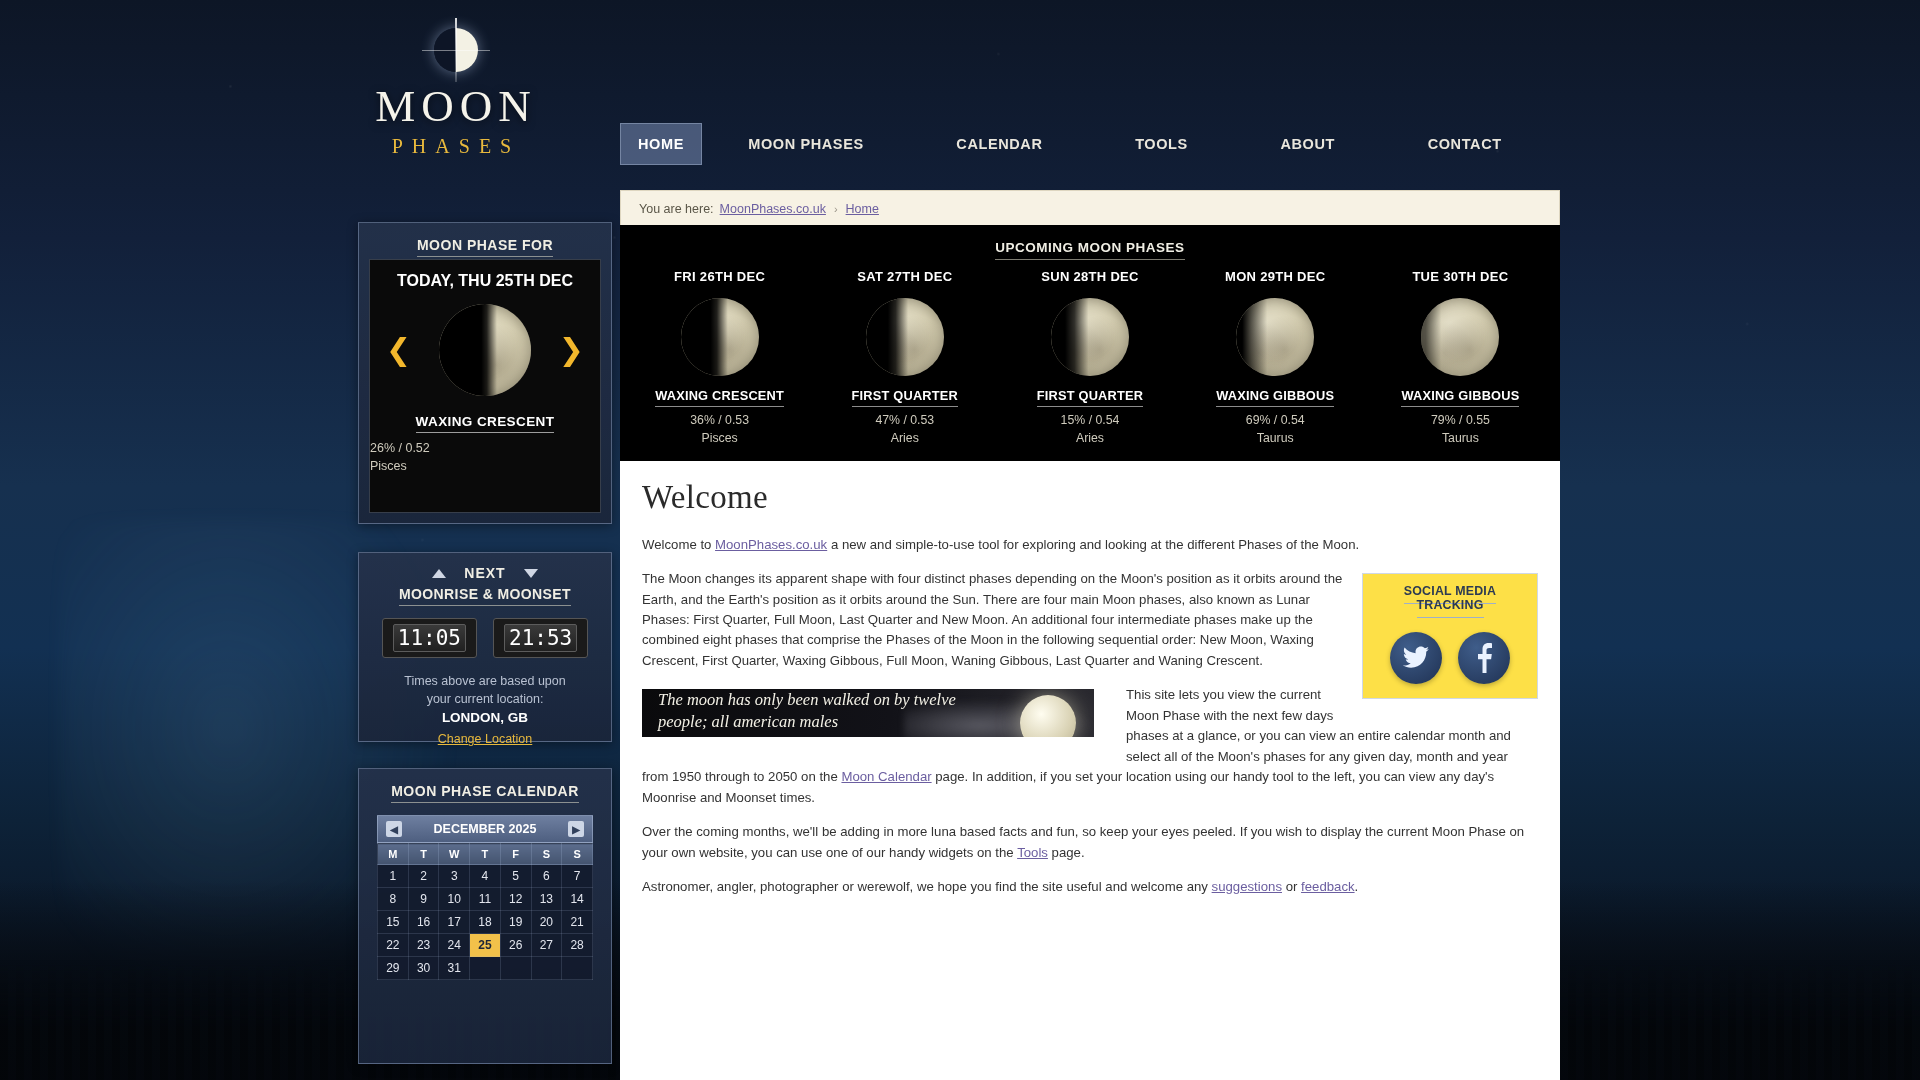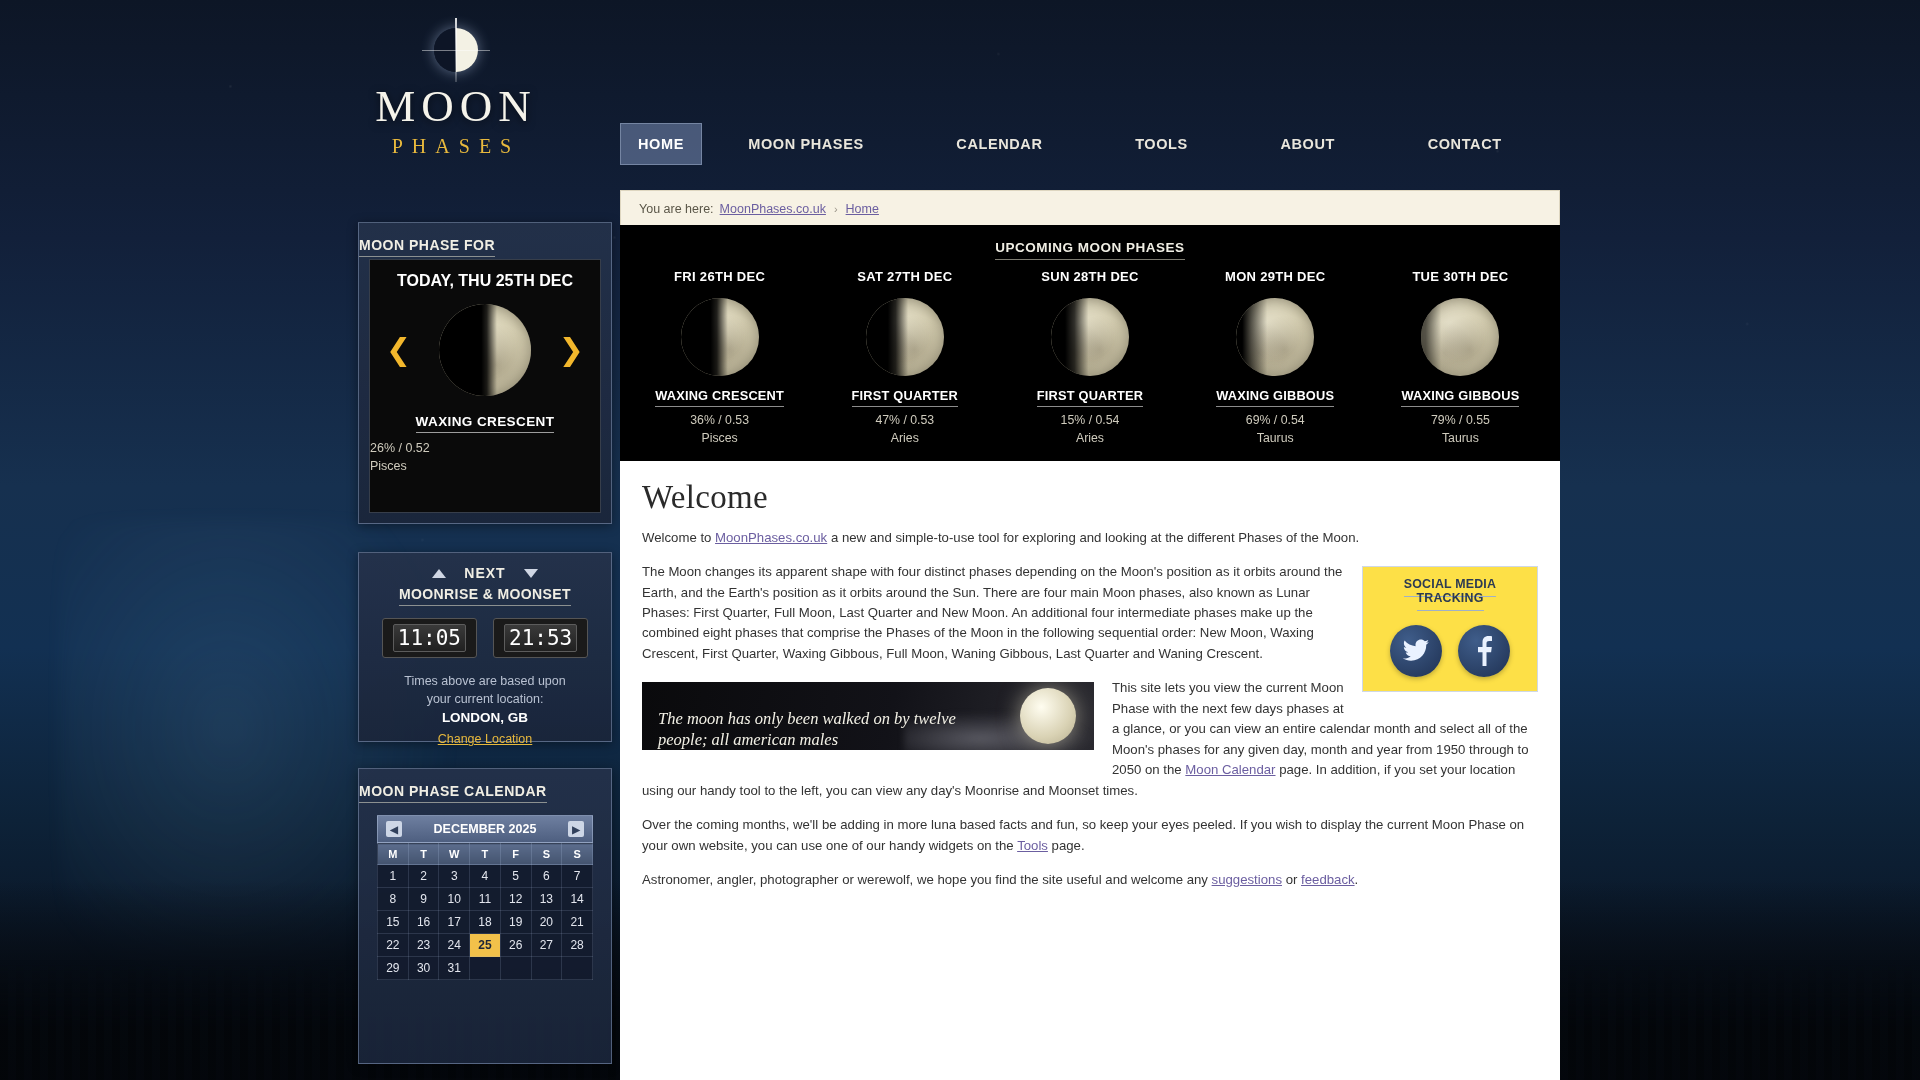--- a/index.html
+++ b/index.html
@@ -103,21 +103,21 @@
   .breadcrumb .sep { margin: 0 8px; color: #9a9488; font-size: 11px; }
 
   
   .panel {
     position: absolute; left: 358px; width: 254px;
     background: linear-gradient(180deg, rgba(36,49,74,0.92), rgba(26,37,58,0.92));
     border: 1px solid rgba(150,170,205,0.45);
     box-shadow: 0 2px 10px rgba(0,0,0,0.4);
   }
   .panel-title {
-    color: #f0eee4; font-size: 14px; font-weight: bold; 
+    color: #f0eee4; font-size: 14px; font-weight: bold; text-align: center;
     letter-spacing: .5px; padding-top: 14px;
   }
   .panel-title u { text-decoration: none; border-bottom: 1px solid rgba(230,225,205,0.55); padding-bottom: 3px; }
 
   
   #phase-today { top: 222px; height: 302px; }
   #phase-today .inner {
     position: absolute; left: 10px; right: 10px; top: 36px; bottom: 10px;
     background: #0a0a0a; border: 1px solid rgba(140,160,195,0.35);
   }
@@ -208,43 +208,43 @@
   .phases-row { display: flex; }
   .phase-card { flex: 1; text-align: center; }
   .pc-date { color: #ffffff; font-size: 13px; font-weight: bold; letter-spacing: .3px; }
   .pc-name { color: #ffffff; font-size: 12.8px; font-weight: bold; letter-spacing: .2px; }
   .pc-name span { border-bottom: 1px solid rgba(255,255,255,0.55); padding-bottom: 3px; }
   .pc-meta { color: #cfcbbd; font-size: 12.3px; margin-top: 9px; line-height: 1.45; }
 
   .content { padding: 18px 22px 0 22px; color: #2e2e2e; }
   .content h1 {
     font-family: "Liberation Serif", serif; font-weight: normal; font-size: 33px;
-    color: #2a2a2a; margin-bottom: 12px; letter-spacing: .3px;
+    color: #2a2a2a; margin-bottom: 19px; letter-spacing: .3px;
   }
   .content p { font-size: 13.2px; line-height: 1.55; margin-bottom: 14px; color: #333; }
   .content a { color: #6b5ea0; }
   .social {
     float: right; width: 176px; margin: 4px 0 10px 18px;
     background: #fde047; border: 1px solid #cfd8e6; padding: 10px 10px 14px 10px; text-align: center;
   }
   .social h4 { font-size: 12.4px; color: #2c3a52; letter-spacing: .2px; padding-bottom: 6px; }
   .social h4 span { border-bottom: 1px solid #9fb0c8; padding-bottom: 5px; }
   .social-icons { display: flex; justify-content: center; gap: 16px; margin-top: 14px; }
   .sicon {
     width: 52px; height: 52px; border-radius: 50%;
     background: radial-gradient(circle at 35% 30%, #3f5d8a, #1f3152);
     display: flex; align-items: center; justify-content: center;
     color: #eaf2ff; font-size: 27px; font-family: "DejaVu Sans", sans-serif;
     box-shadow: 0 2px 5px rgba(0,0,0,0.25);
   }
   .quote {
-    float: left; width: 452px; height: 68px; margin: 4px 18px 12px 0;
+    float: left; width: 452px; height: 48px; margin: 4px 32px 12px 0;
     background: linear-gradient(100deg,#0a0a0c 0%, #121218 55%, #2a2a30 100%);
     position: relative; overflow: hidden;
-    display: flex; align-items: flex-end;
+    display: flex; align-items: flex-start;
   }
   .quote .q-moon {
     position: absolute; right: 18px; top: 6px; width: 56px; height: 56px; border-radius: 50%;
     background: radial-gradient(circle at 38% 34%, #fffdf0, #d9d2b4 60%, #b5ad8e 100%);
     box-shadow: 0 0 22px rgba(255,250,220,0.5);
   }
   .quote .q-cloud {
     position: absolute; right: 0; bottom: -6px; width: 190px; height: 44px;
     background: radial-gradient(ellipse at 40% 60%, rgba(120,120,130,0.65), rgba(120,120,130,0) 70%);
     filter: blur(3px);

